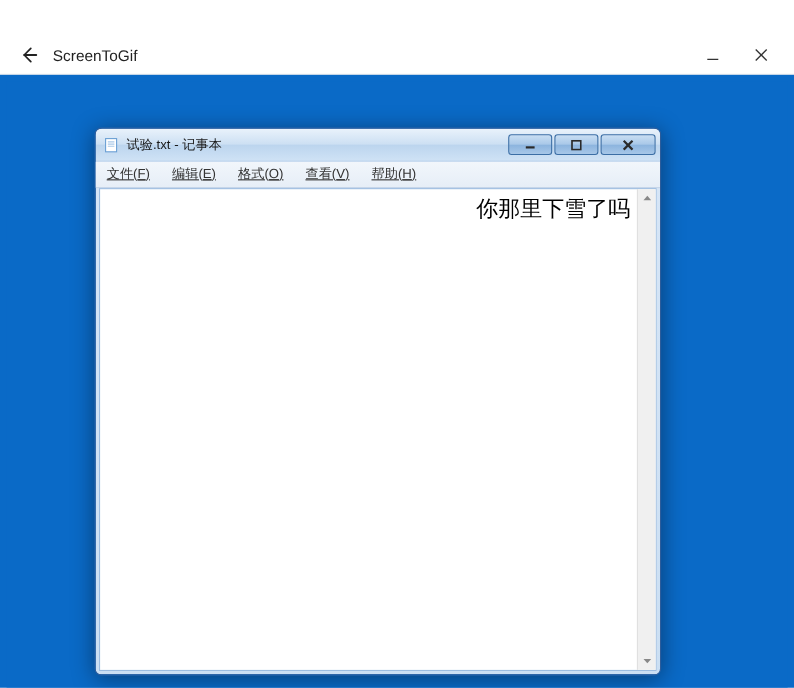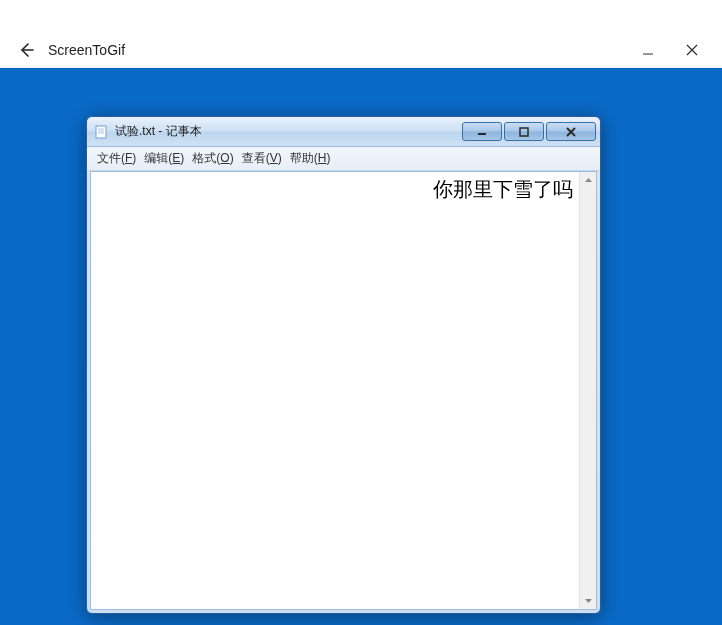--- a/index.html
+++ b/index.html
@@ -116,23 +116,24 @@
   background: linear-gradient(to bottom, #c9def3 0%, #a9c8e8 48%, #8cb4de 52%, #a7c7e8 100%);
 }
 .cap-btn svg { display: block; }
 .np-menubar {
   height: 24px;
   display: flex;
   align-items: center;
   padding: 0 6px;
   background: linear-gradient(to bottom, #f2f6fb 0%, #e6eef7 100%);
   border-bottom: 1px solid #c7d6e9;
-  gap: 0;
+  gap: 12px;
   font-size: 12px;
   color: #333;
+  text-decoration: underline;
 }
 .menu-item {
   cursor: pointer;
   padding: 2px 4px;
 }
 .menu-item u { text-decoration: underline; }
 .np-body {
   flex: 1;
   display: flex;
   background: #fff;

